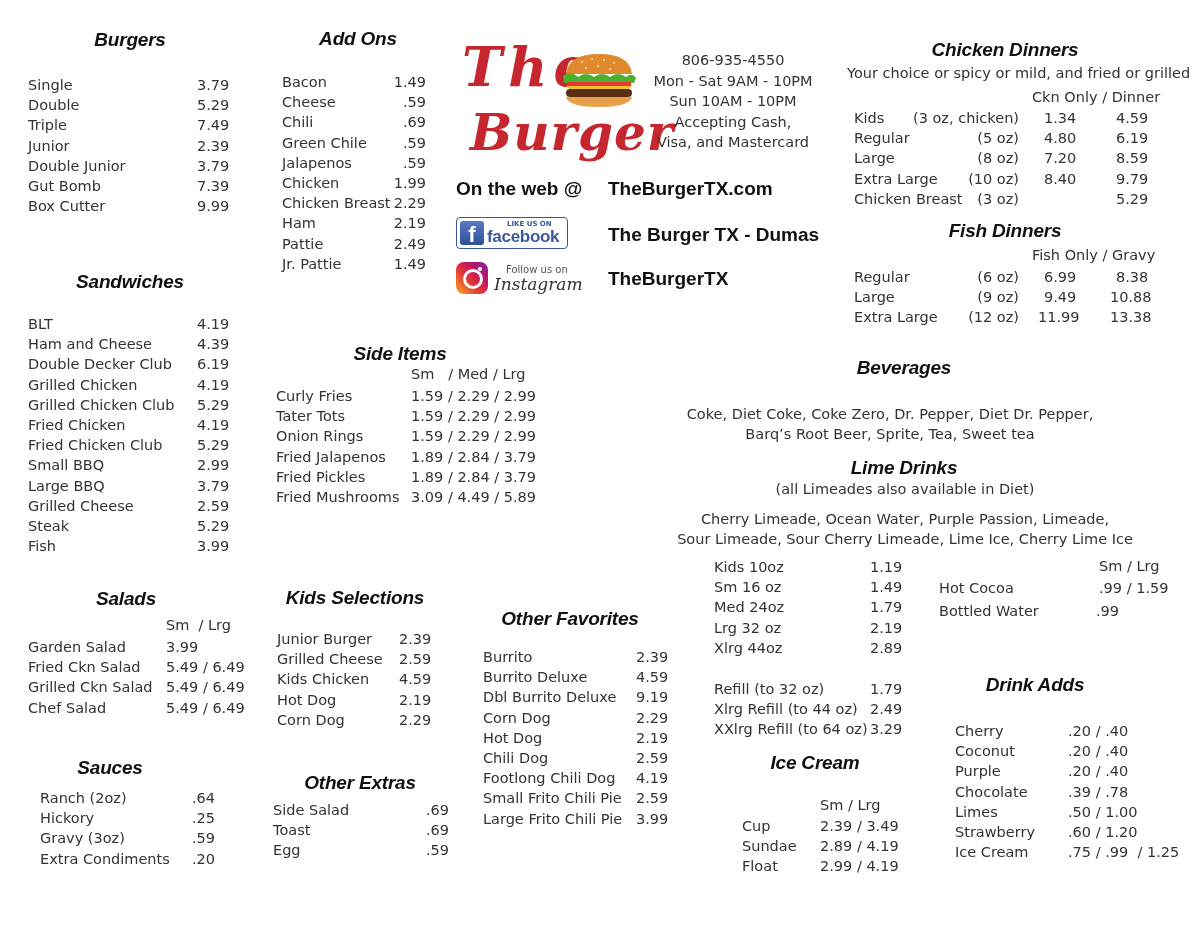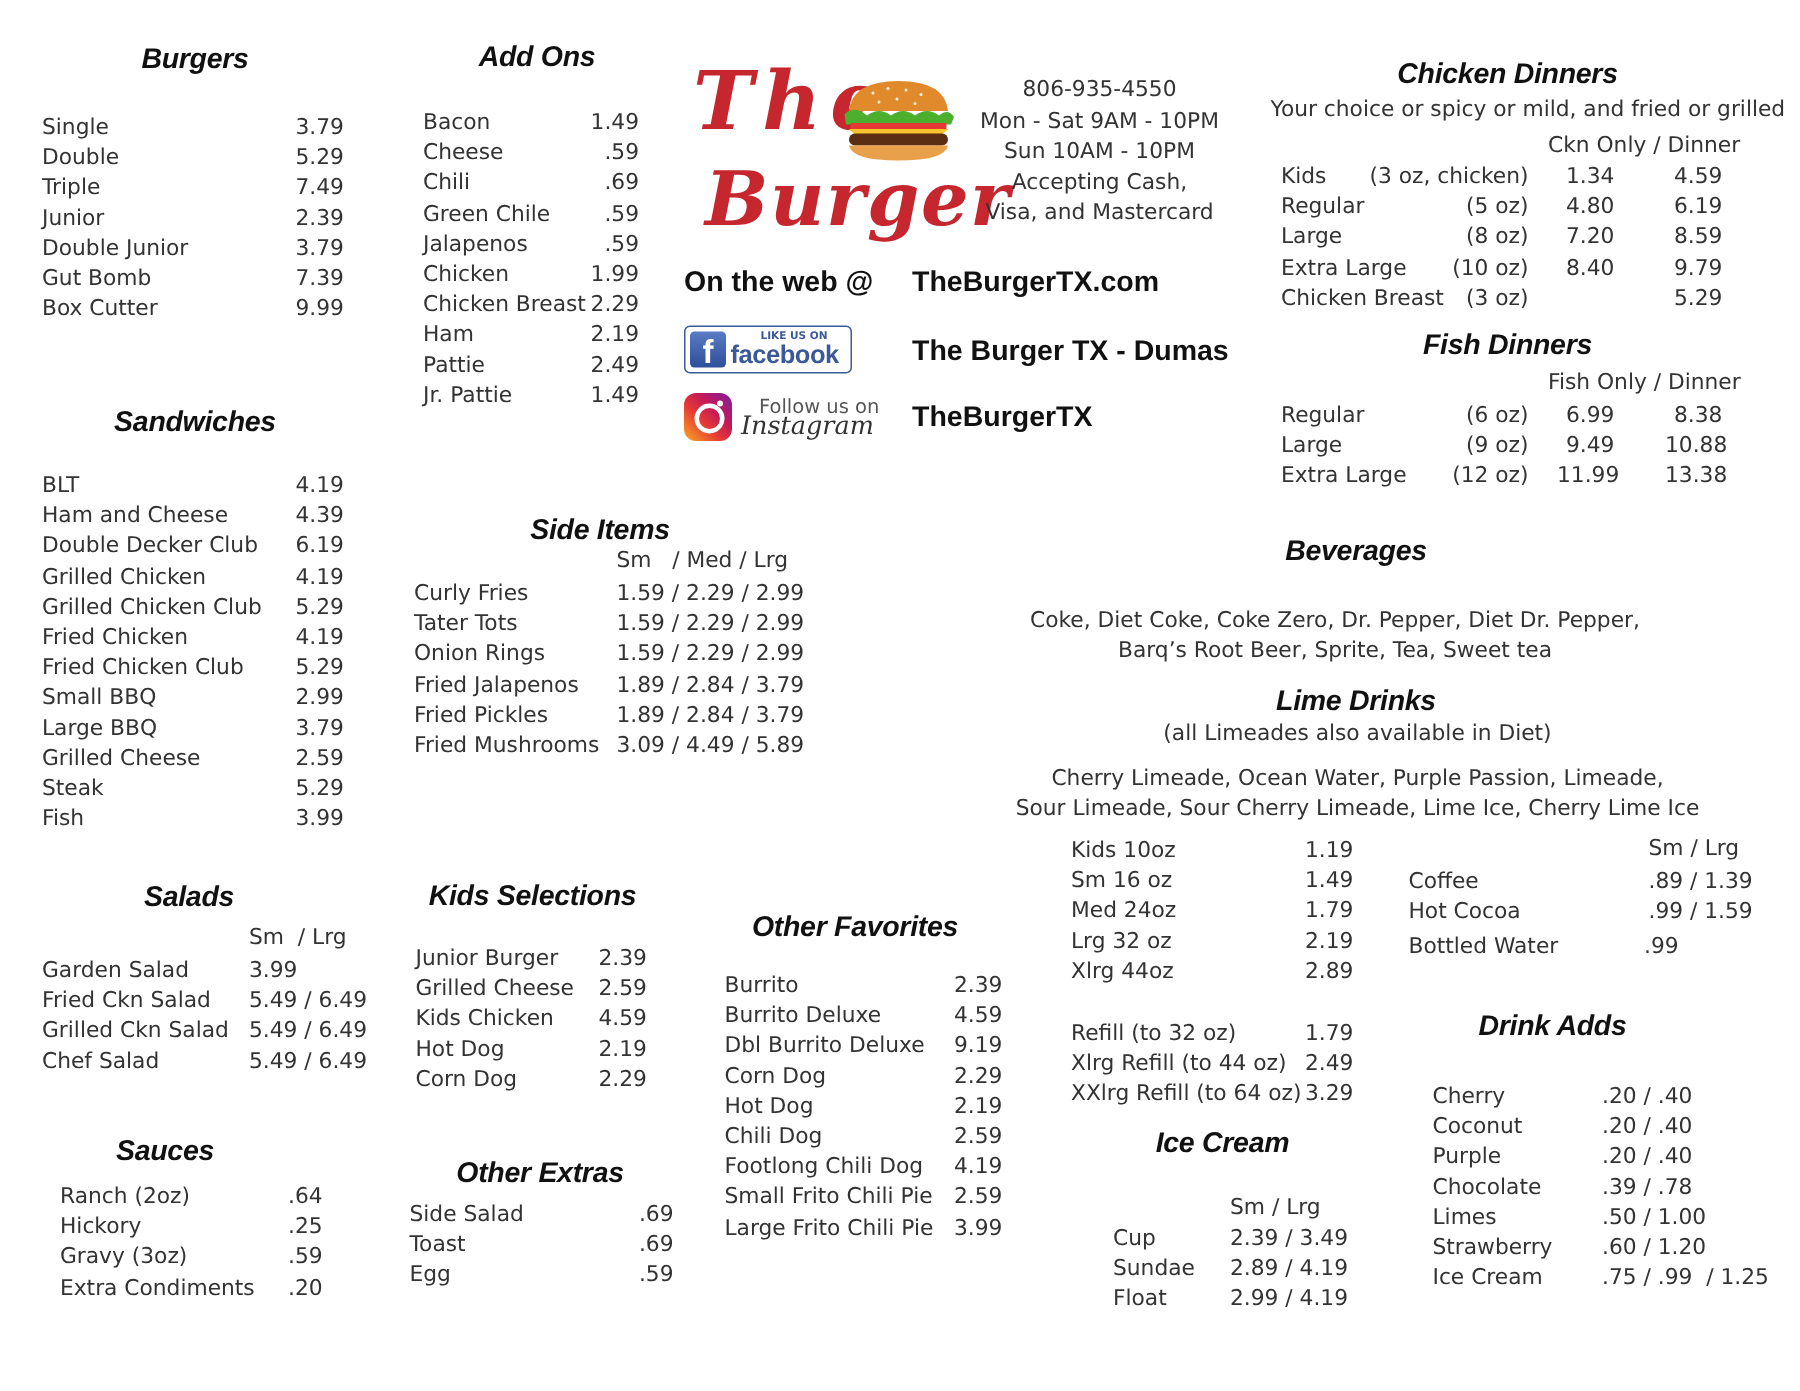--- a/index.html
+++ b/index.html
@@ -364,21 +364,21 @@
   <div class="fb-f">f</div>
   <div class="abs" style="left:50px;top:2px;font-size:7px;color:#3b5998;font-weight:bold;">LIKE US ON</div>
   <div class="abs" style="left:30px;top:9px;font-size:17px;color:#3b5998;font-weight:bold;font-family:'Liberation Sans',sans-serif;letter-spacing:-0.3px;">facebook</div>
 </div>
 <div class="bold-link" style="left:608px;top:224px;">The Burger TX - Dumas</div>
 
 <div class="ig-icon">
     <div class="ring"></div>
     <div class="dot"></div>
   </div>
-<div class="abs" style="left:506px;top:264px;font-size:13px;color:#555;">Follow us on</div>
+<div class="abs" style="left:506px;top:264px;font-size:10px;color:#555;">Follow us on</div>
 <div class="abs" style="left:494px;top:274px;font-size:17px;color:#333;font-family:'DejaVu Serif',serif;font-style:italic;">Instagram</div>
 <div class="bold-link" style="left:608px;top:268px;">TheBurgerTX</div>
 
 <div class="h" style="left:915px;top:39px;width:180px;">Chicken Dinners</div>
 <div class="sub" style="left:847px;top:65px;">Your choice or spicy or mild, and fried or grilled</div>
 <div class="sub" style="left:1032px;top:89px;">Ckn Only / Dinner</div>
 <div class="abs t" style="left:854px;top:108px;width:320px;">
   <div class="row">
       <span class="n">Kids</span>
       <span class="p" style="right:155px;text-align:right">(3 oz, chicken)</span>
@@ -405,21 +405,21 @@
     </div>
   <div class="row">
       <span class="n">Chicken Breast</span>
       <span class="p" style="right:155px;text-align:right">(3 oz)</span>
       <span class="p" style="left:190px"></span>
       <span class="p" style="left:262px">5.29</span>
     </div>
 </div>
 
 <div class="h" style="left:935px;top:220px;width:140px;">Fish Dinners</div>
-<div class="sub" style="left:1032px;top:247px;">Fish Only / Dinner</div>
+<div class="sub" style="left:1032px;top:247px;">Fish Only / Gravy</div>
 <div class="abs t" style="left:854px;top:267px;width:320px;">
   <div class="row">
       <span class="n">Regular</span>
       <span class="p" style="right:155px;text-align:right">(6 oz)</span>
       <span class="p" style="left:190px">6.99</span>
       <span class="p" style="left:262px">8.38</span>
     </div>
   <div class="row">
       <span class="n">Large</span>
       <span class="p" style="right:155px;text-align:right">(9 oz)</span>
@@ -480,24 +480,20 @@
     </div>
   <div class="row">
       <span class="n">XXlrg Refill (to 64 oz)</span>
       <span class="p" style="left:156px">3.29</span>
     </div>
 </div>
 
 <div class="sub" style="left:1099px;top:558px;">Sm / Lrg</div>
 <div class="abs t" style="left:939px;top:578px;width:240px;">
   <div class="row">
-      <span class="n">Coffee</span>
-      <span class="p" style="left:160px">.89 / 1.39</span>
-    </div>
-  <div class="row">
       <span class="n">Hot Cocoa</span>
       <span class="p" style="left:160px">.99 / 1.59</span>
     </div>
   <div class="row" style="margin-top:3px;">
       <span class="n">Bottled Water</span>
       <span class="p" style="left:157px">.99</span>
     </div>
 </div>
 
 <div class="h" style="left:965px;top:674px;width:140px;">Drink Adds</div>

